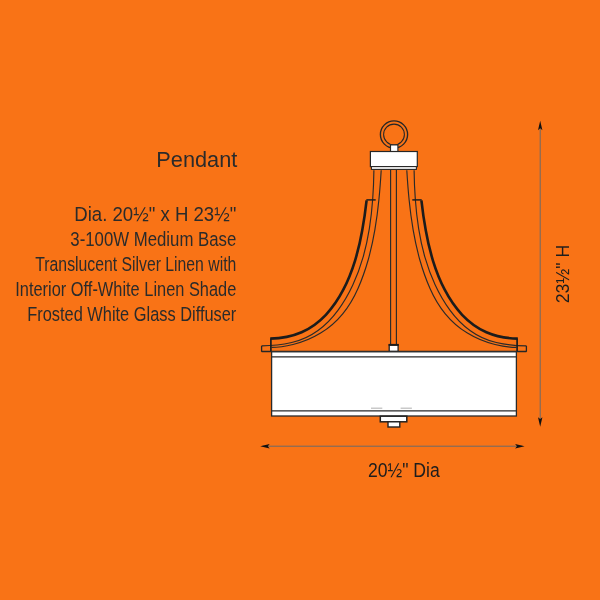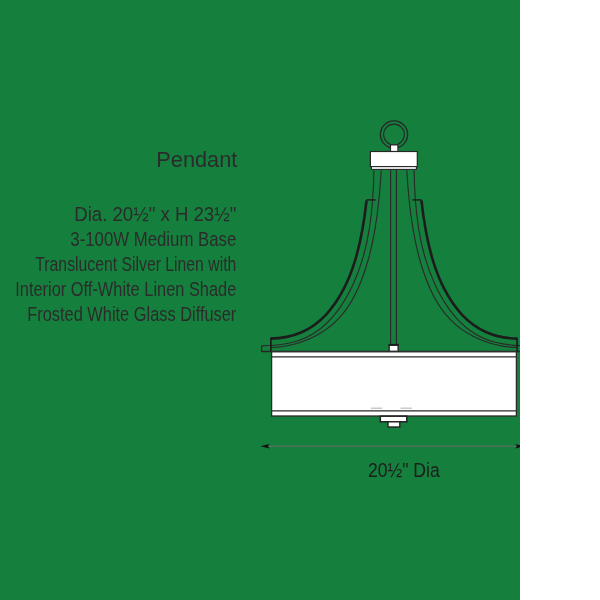--- a/index.html
+++ b/index.html
@@ -1,16 +1,16 @@
 <!DOCTYPE html>
 <html><head>
 <meta charset="utf-8">
 <style>
   html,body{margin:0;padding:0;background:#ffffff;}
-  .page{position:relative;width:520px;height:600px;background:#15803d;font-family:"Liberation Sans",sans-serif;overflow:hidden;text-align:center;}
+  .page{position:relative;width:600px;height:600px;background:#f97316;font-family:"Liberation Sans",sans-serif;overflow:hidden;text-align:center;}
   svg{position:absolute;left:0;top:0;}
   text{font-family:"Liberation Sans",sans-serif;}
 </style>
 </head>
 <body>
 <div class="page">
 <svg width="600" height="600" viewBox="0 0 600 600" fill="none">
 
   <g>
     <text x="237.3" y="166.8" text-anchor="end" font-size="22" textLength="81" lengthAdjust="spacingAndGlyphs" fill="#2b2b2b">Pendant</text>

